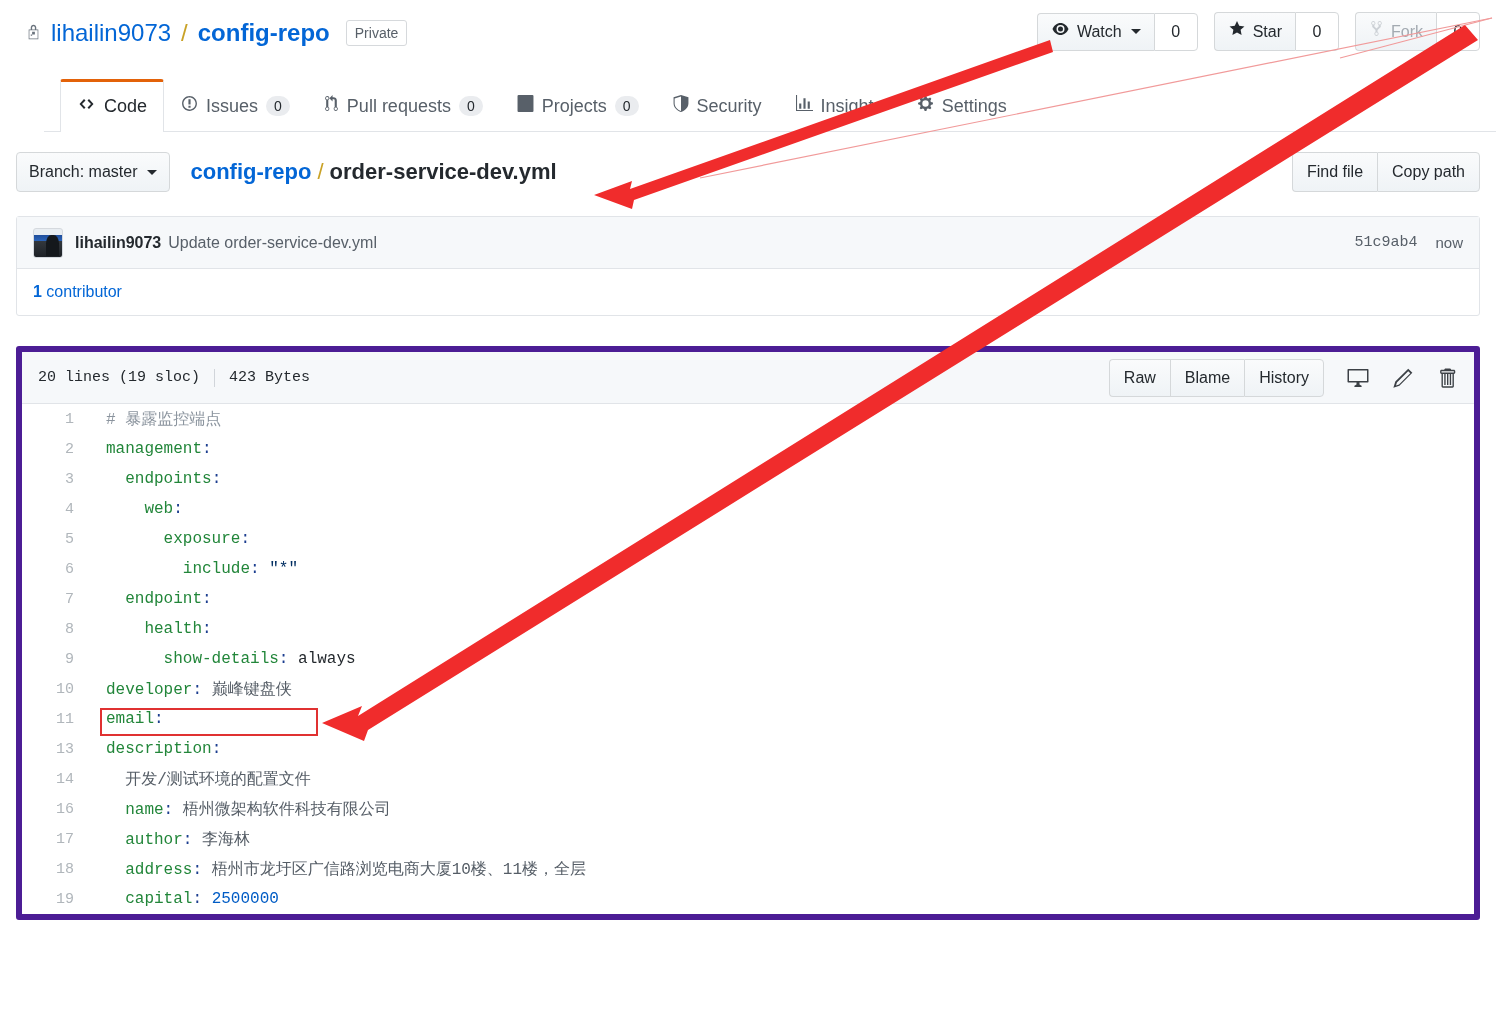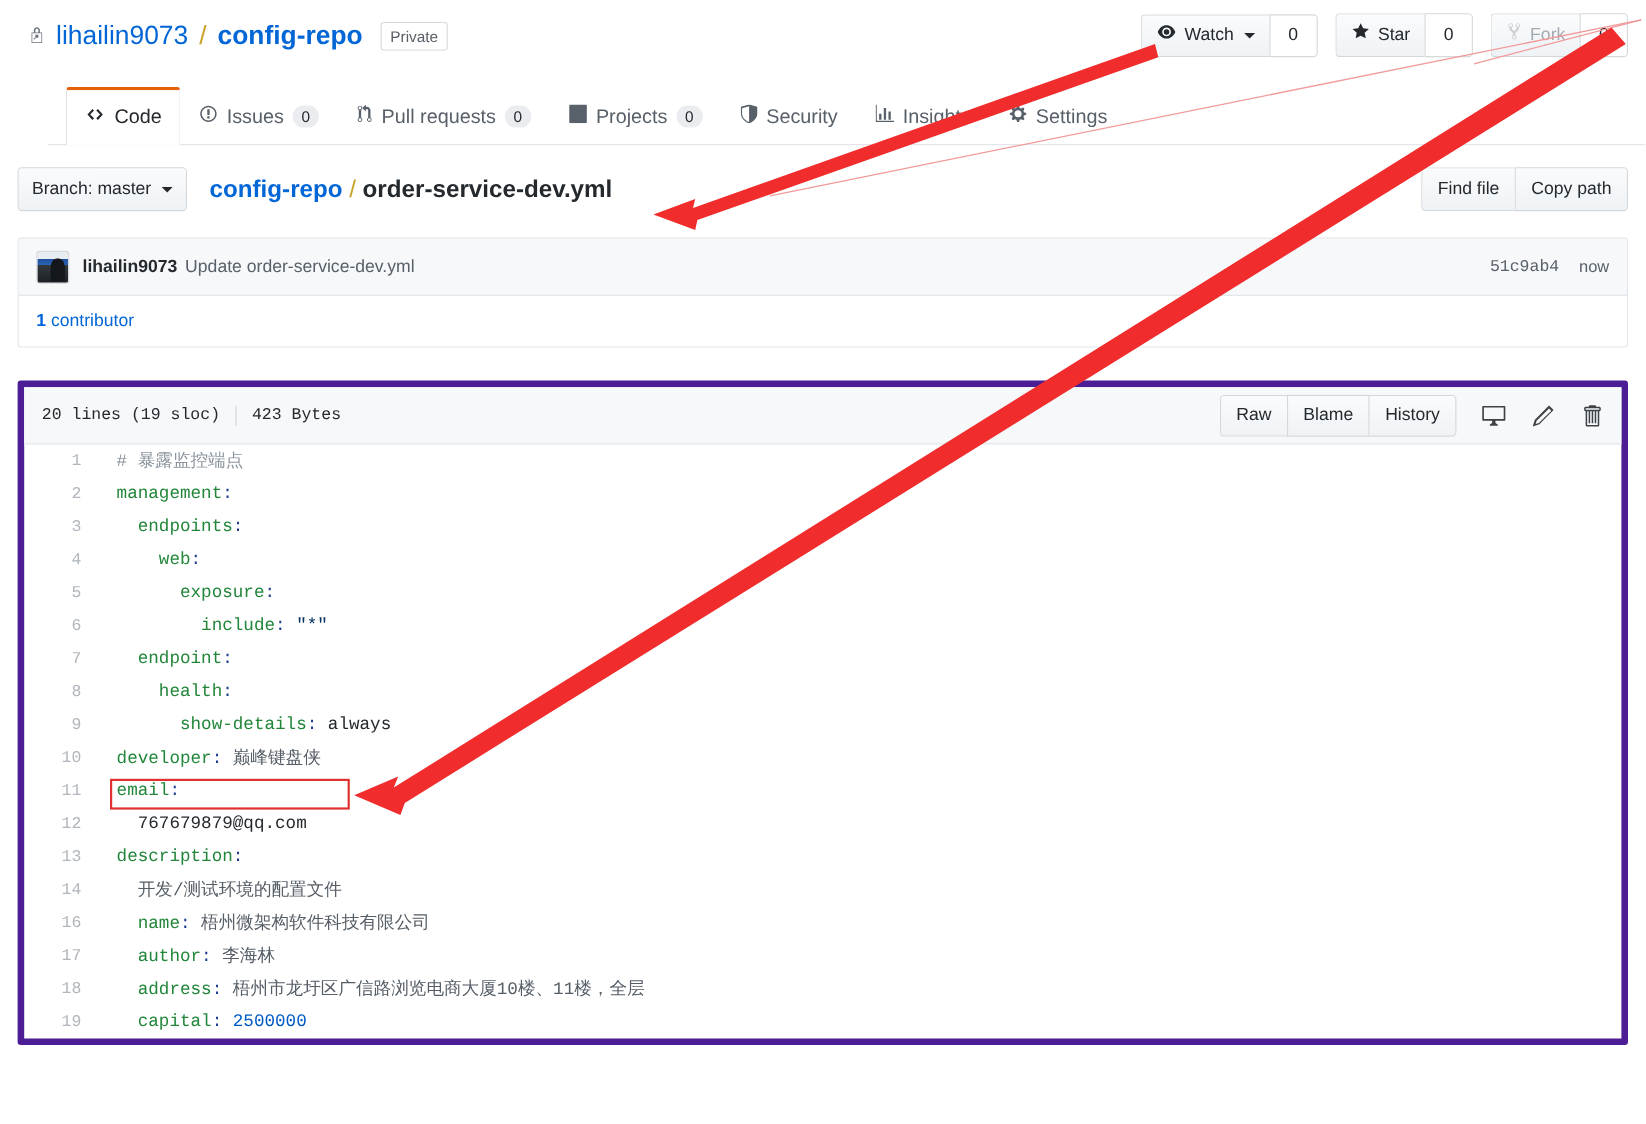--- a/index.html
+++ b/index.html
@@ -468,24 +468,20 @@
           </tr>
           <tr>
             <td class="ln">10</td>
             <td class="cl"><span class="tok-key">developer</span><span class="tok-punc">: </span><span class="tok-cn">巅峰键盘侠</span></td>
           </tr>
           <tr>
             <td class="ln">11</td>
             <td class="cl"><span class="tok-key">email</span><span class="tok-punc">:</span></td>
           </tr>
           <tr>
-            <td class="ln">12</td>
-            <td class="cl"><span class="tok-plain">  </span><span class="tok-plain">767679879@qq.com</span></td>
-          </tr>
-          <tr>
             <td class="ln">13</td>
             <td class="cl"><span class="tok-key">description</span><span class="tok-punc">:</span></td>
           </tr>
           <tr>
             <td class="ln">14</td>
             <td class="cl"><span class="tok-plain">  </span><span class="tok-cn">开发/测试环境的配置文件</span></td>
           </tr>
           <tr>
             <td class="ln">16</td>
             <td class="cl"><span class="tok-plain">  </span><span class="tok-key">name</span><span class="tok-punc">: </span><span class="tok-cn">梧州微架构软件科技有限公司</span></td>

